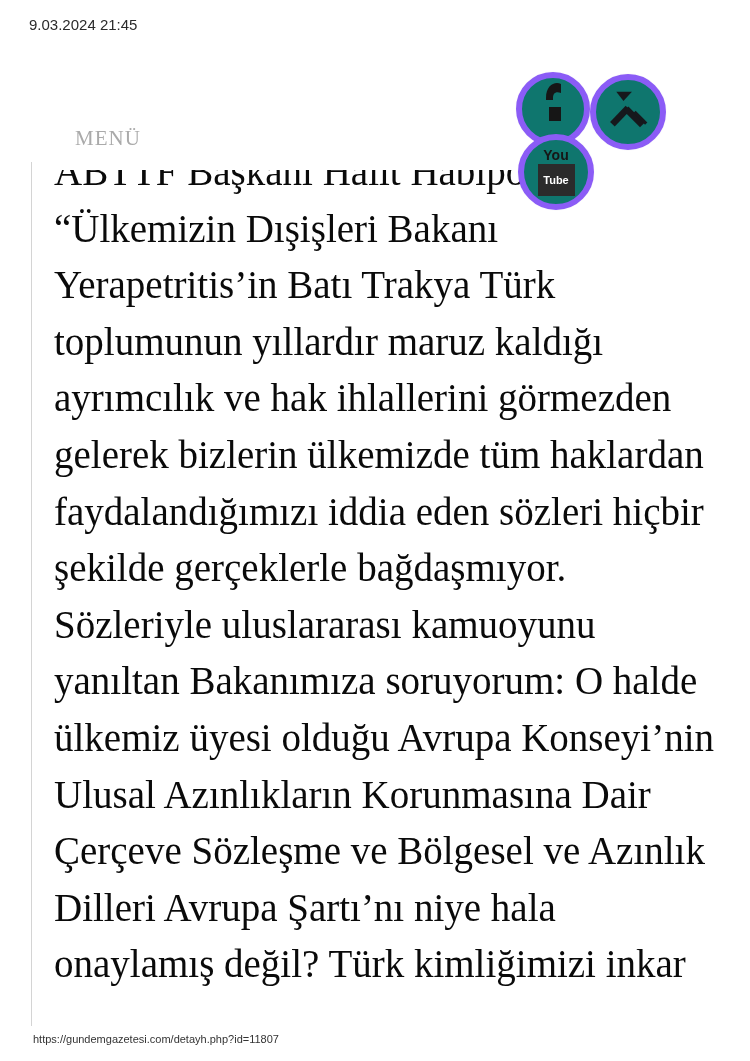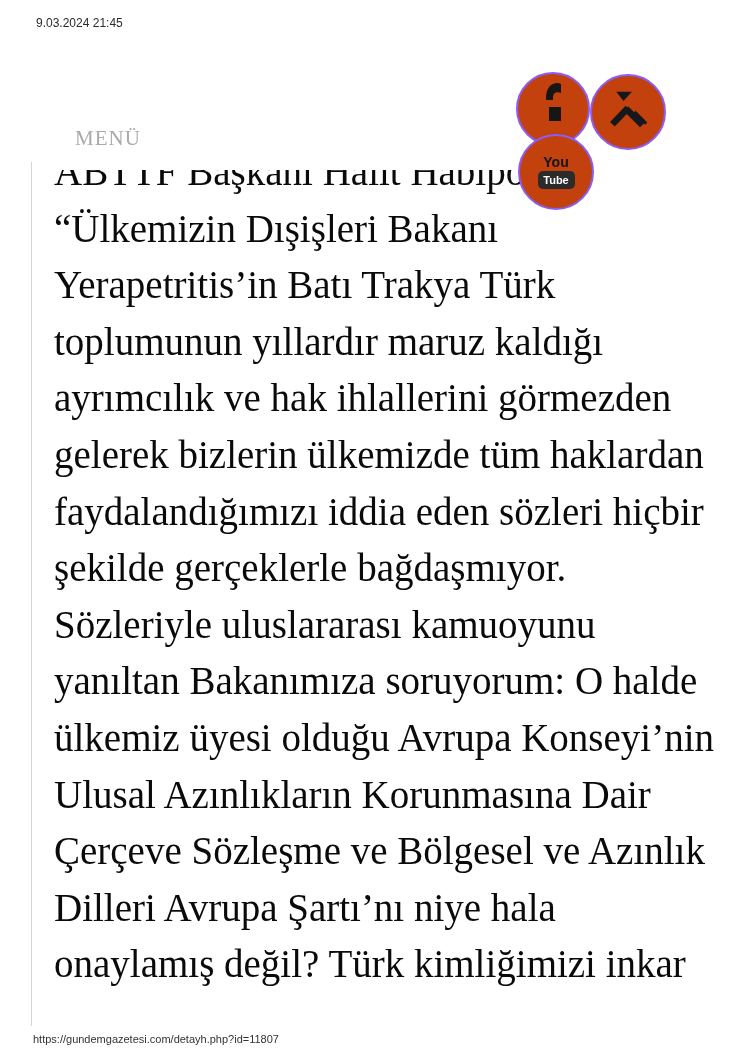--- a/index.html
+++ b/index.html
@@ -9,22 +9,22 @@
     position: relative;
     width: 750px;
     height: 1061px;
     background: #ffffff;
     overflow: hidden;
   }
 
   
   .print-datetime {
     position: absolute;
-    left: 36px; top: 16px;
-    font-size: 12px;
+    left: 29px; top: 16px;
+    font-size: 15px;
     color: #2b2b2b;
     text-align: right;
   }
   .print-title {
     position: absolute;
     left: 130px; top: 16px;
     width: 580px;
     text-align: center;
     font-size: 11px;
     color: #2b2b2b;
@@ -78,45 +78,45 @@
     font-size: 39px;
     line-height: 56.6px;
     color: #0a0a0a;
     white-space: pre-line;
   }
 
   
   .icon-circle {
     position: absolute;
     border-radius: 50%;
-    background: #c2410c;
-    border: 2px solid #8b5cf6;
+    background: #0f766e;
+    border: 6px solid #8b5cf6;
     box-shadow: 0 0 0 1px rgba(0,0,0,0.015);
     display: flex;
     align-items: center;
     justify-content: center;
     flex-direction: column;
     z-index: 5;
   }
   .circle-fb { left: 516px; top: 72px; width: 74px; height: 74px; }
   .circle-x  { left: 590px; top: 74px; width: 76px; height: 76px; }
   .circle-yt { left: 518px; top: 134px; width: 76px; height: 76px; }
 
   .yt-top-text {
     font-family: "Liberation Sans", sans-serif;
     font-weight: bold;
     font-size: 14px;
     color: #161616;
     line-height: 15px;
   }
   .yt-badge {
     margin-top: 1px;
-    width: 37px; height: 18px;
+    width: 37px; height: 32px;
     background: #2b2b2b;
-    border-radius: 5px;
+    border-radius: 0;
     display: flex;
     align-items: center;
     justify-content: center;
   }
   .yt-badge-text {
     font-family: "Liberation Sans", sans-serif;
     font-weight: bold;
     font-size: 11px;
     color: #ffffff;
     line-height: 11px;

